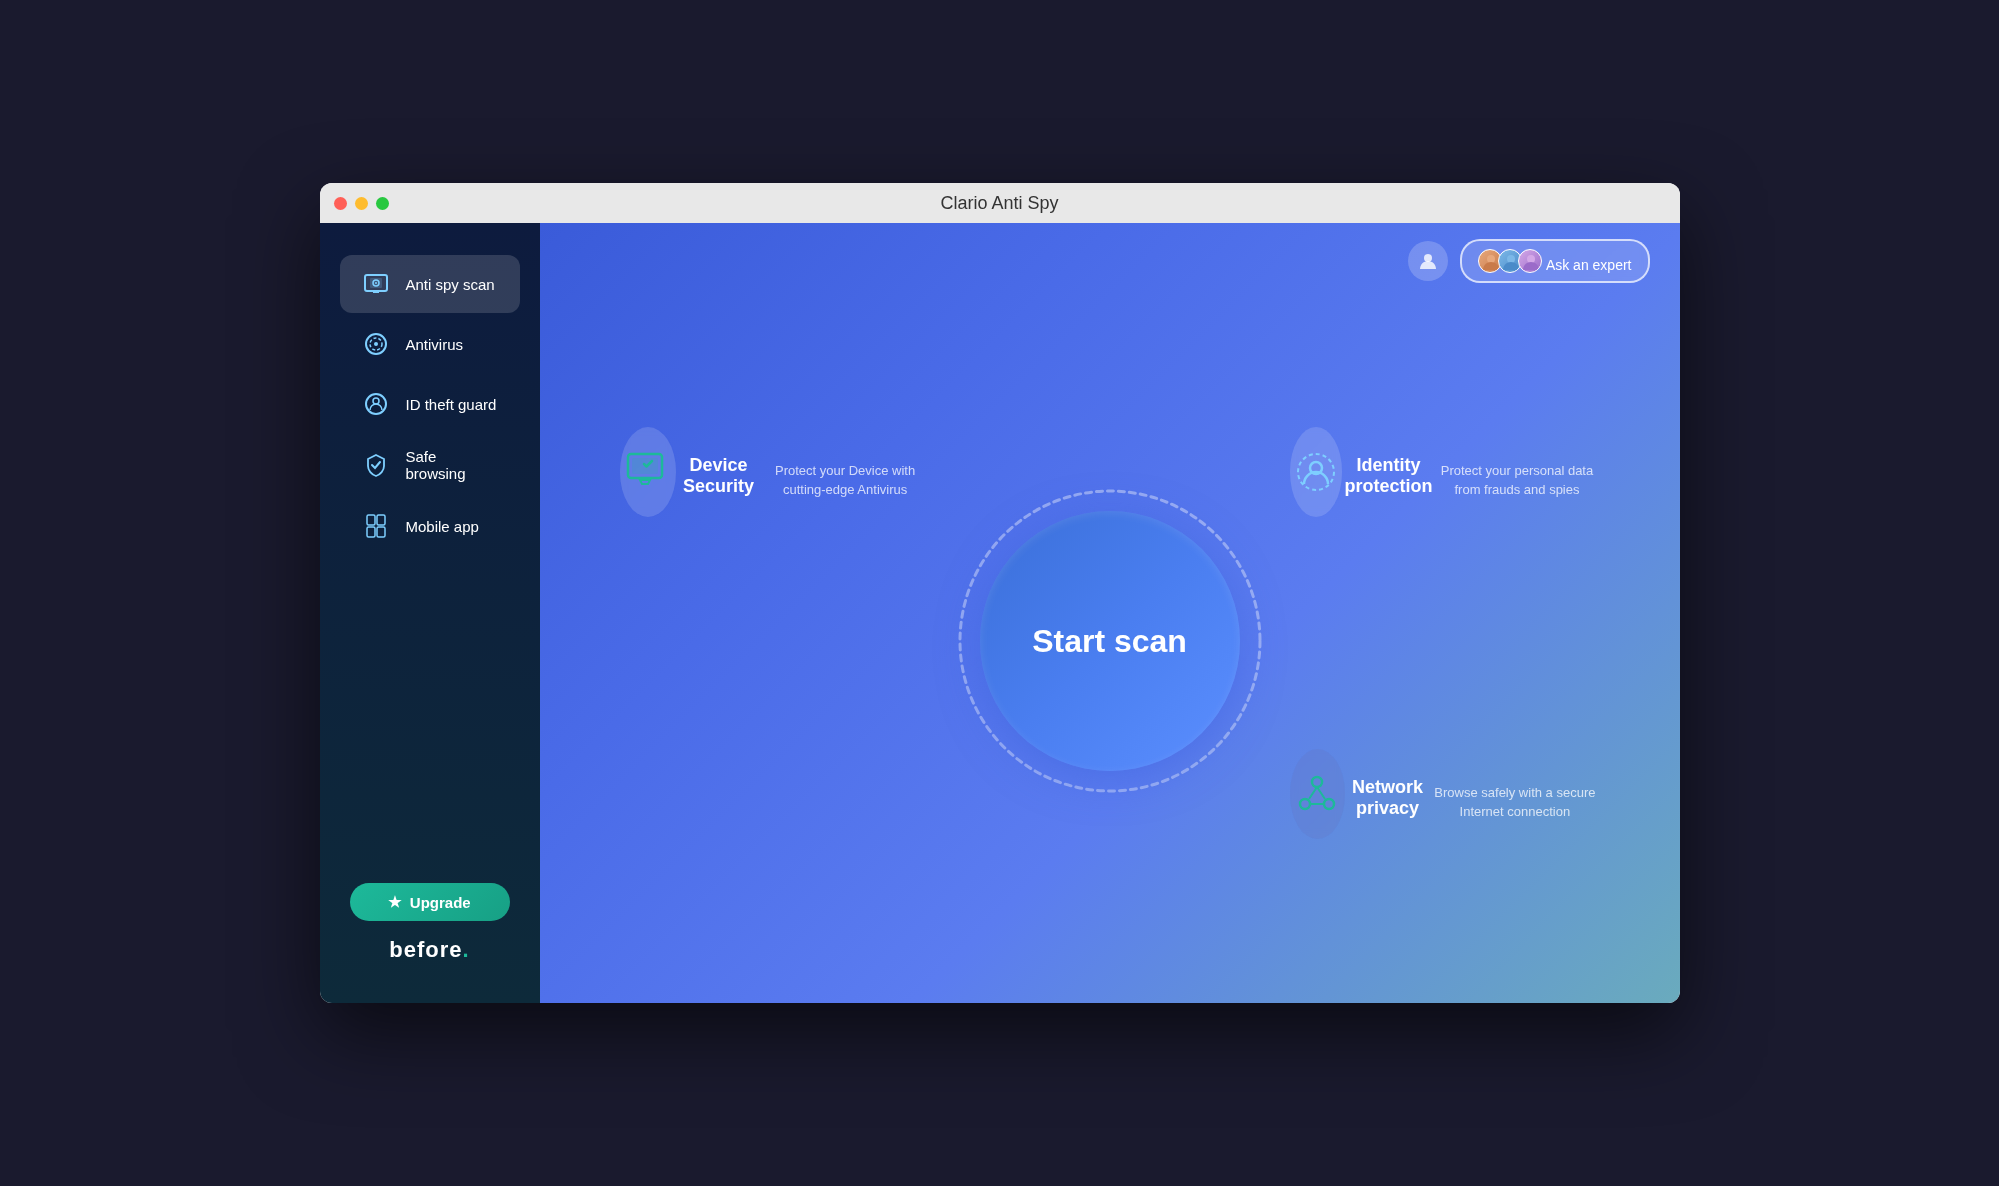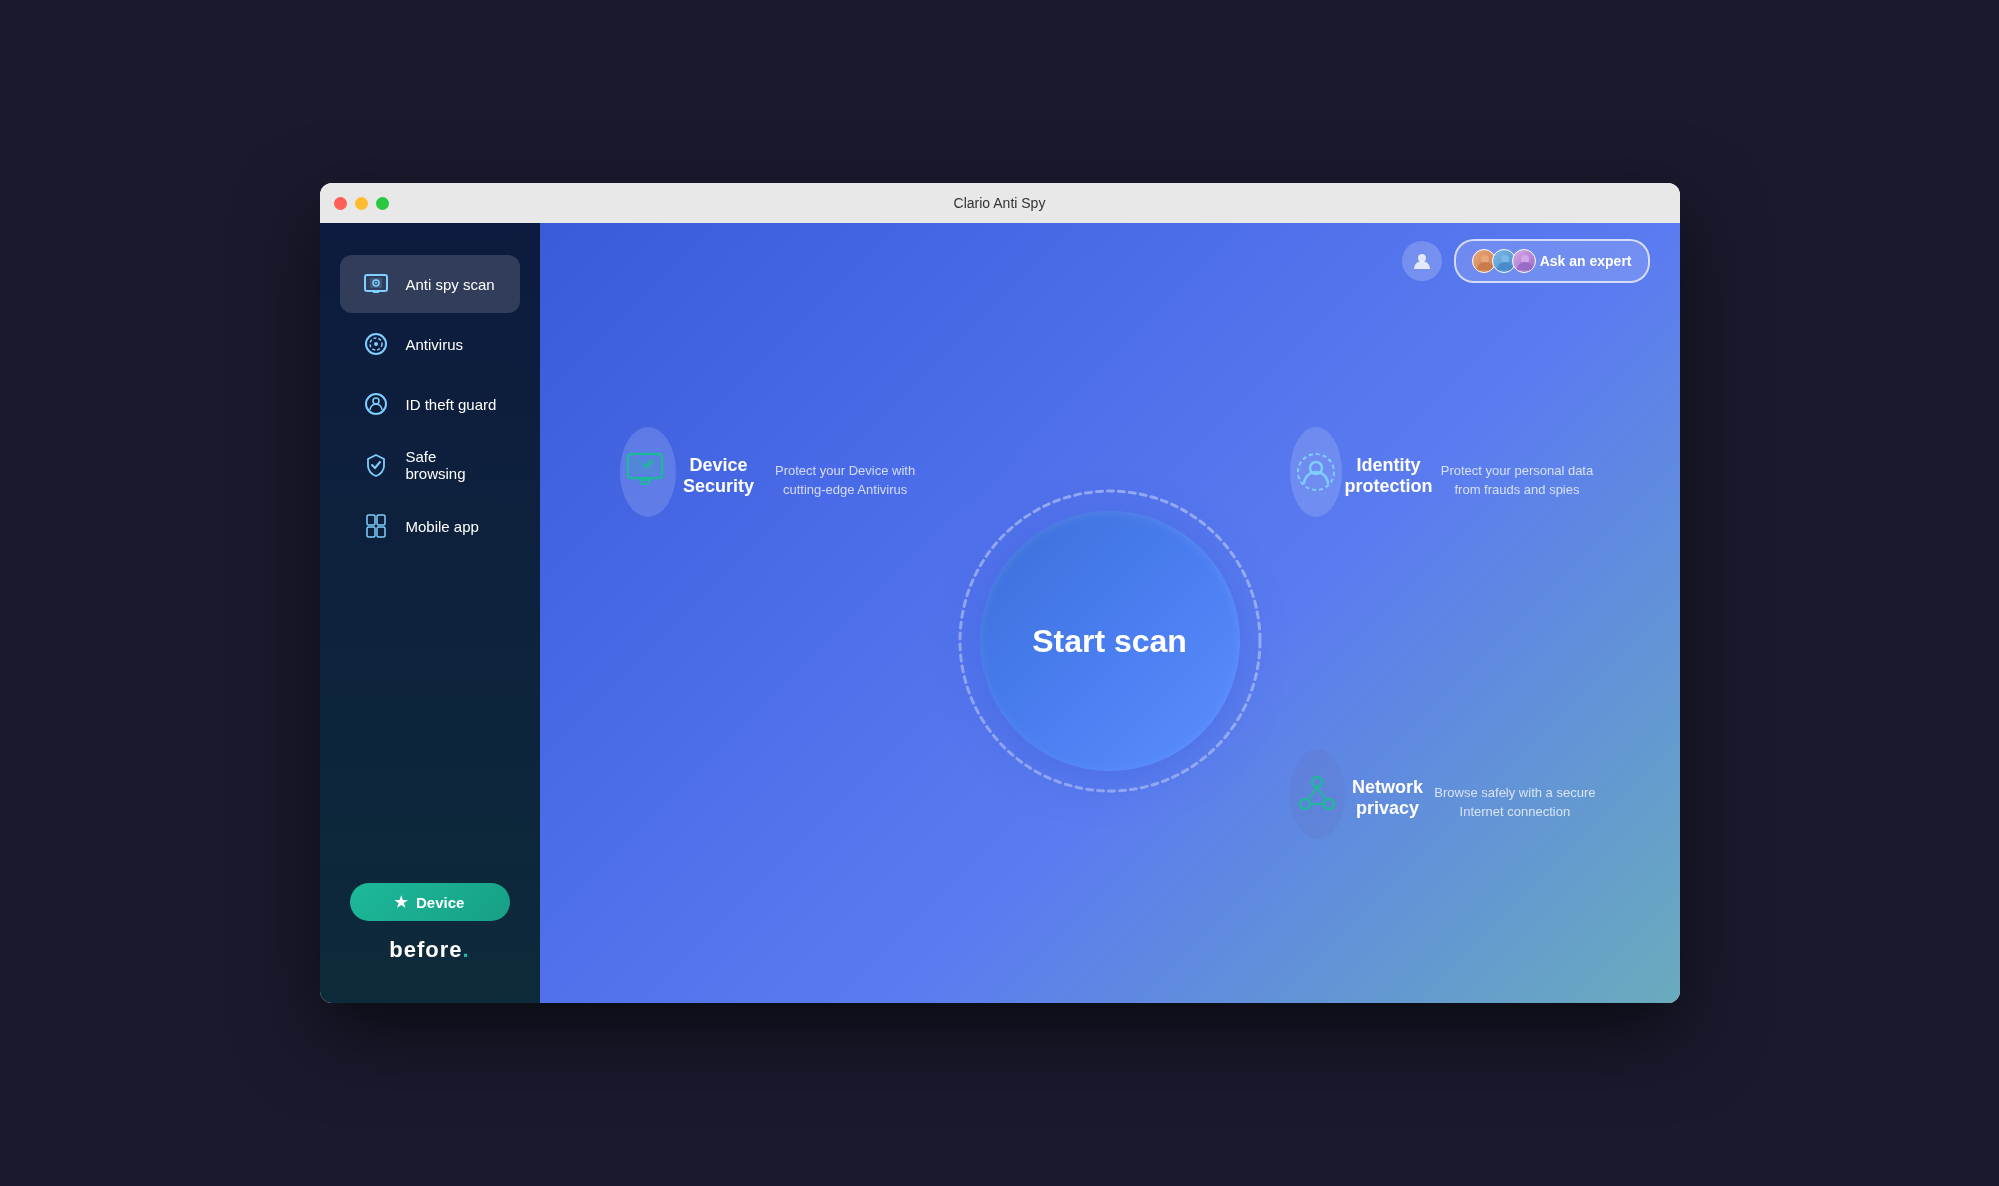--- a/index.html
+++ b/index.html
@@ -49,21 +49,21 @@
       border-radius: 50%;
       border: none;
       cursor: pointer;
     }
 
     .tb-close { background: #ff5f57; }
     .tb-min { background: #febc2e; }
     .tb-max { background: #28c840; }
 
     .titlebar-title {
-      font-size: 14px;
+      font-size: 18px;
       color: #333;
       font-weight: 500;
     }
 
     .app-body {
       display: flex;
       flex: 1;
       overflow: hidden;
     }
 
@@ -176,24 +176,24 @@
       justify-content: center;
     }
 
     .ask-expert-btn {
       background: rgba(255,255,255,0.15);
       border: 2px solid rgba(255,255,255,0.7);
       border-radius: 20px;
       padding: 8px 16px;
       color: white;
       font-size: 14px;
-      font-weight: 700;
-      cursor: pointer;
-      display: flex;
-      align-items: center;
+      font-weight: 400;
+      cursor: pointer;
+      display: flex;
+      align-items: flex-end;
       gap: 8px;
       backdrop-filter: blur(4px);
     }
 
     .expert-avatars {
       display: flex;
       gap: -4px;
     }
 
     .expert-avatar {
@@ -378,21 +378,21 @@
               <rect x="15" y="15" width="8" height="10" rx="1.5" fill="none" stroke="#7ecfff" stroke-width="1.5"></rect>
             </svg>
           </div>
           <span class="nav-label">Mobile app</span>
         </div>
       </nav>
 
       <div class="sidebar-bottom">
         <button class="upgrade-btn">
           <span>★</span>
-          <span>Device</span>
+          <span>Upgrade</span>
         </button>
         <div class="clario-logo">
           <span>before</span><span class="clario-dot">.</span>
         </div>
       </div>
     </aside>
 
     <main class="main-content">
 
       <div class="main-header">

